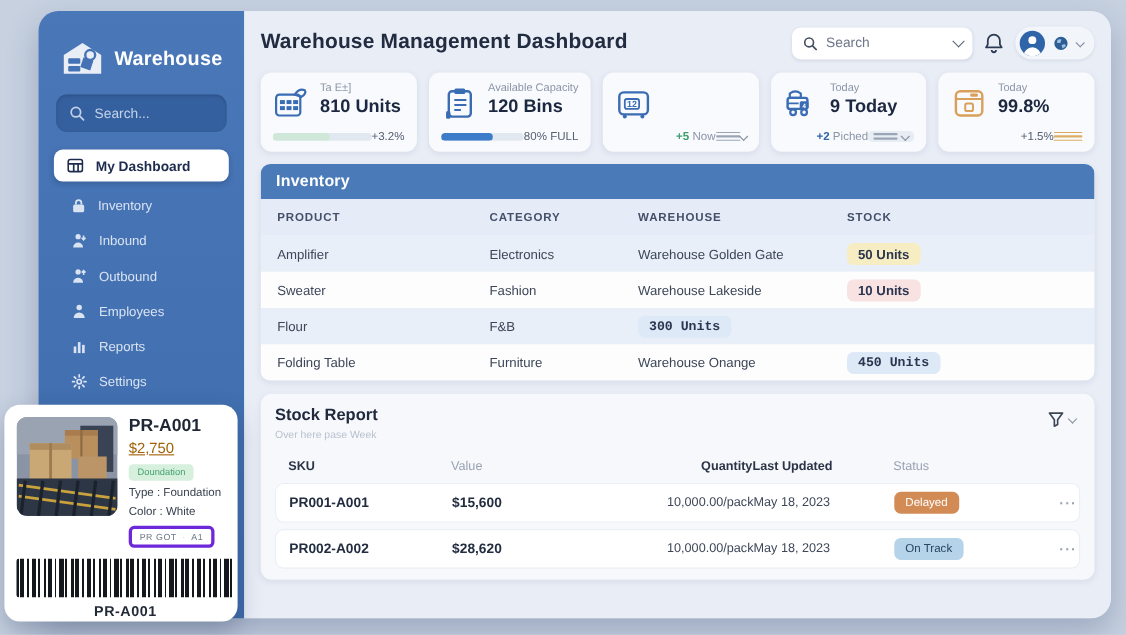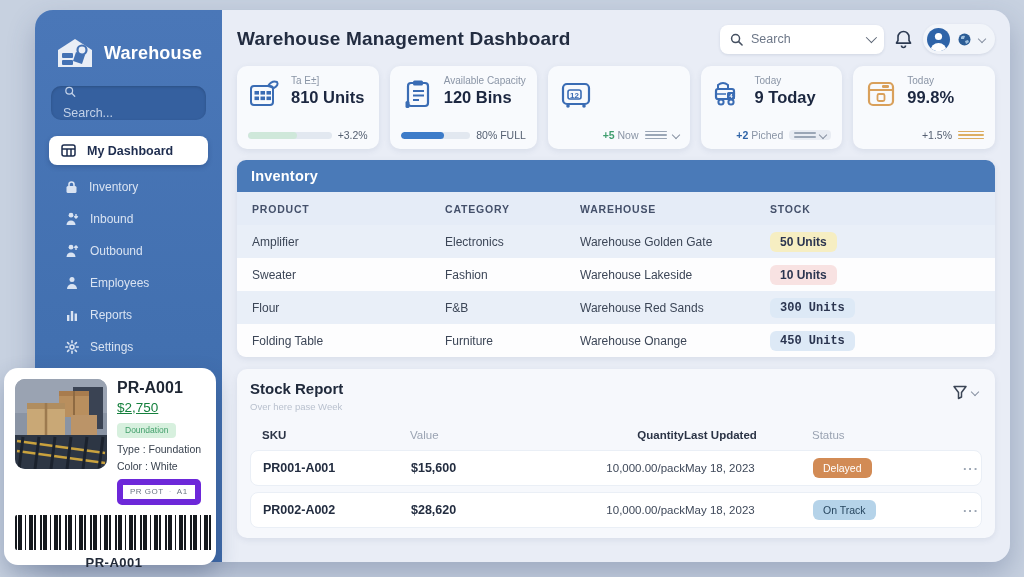--- a/index.html
+++ b/index.html
@@ -10,21 +10,21 @@
   .window { position:absolute; left:35px; top:10px; width:975px; height:552px; border-radius:18px;
             display:flex; box-shadow:0 12px 28px rgba(50,70,110,.28); }
 
   
   .sidebar { width:187px; background:linear-gradient(180deg,#4a77b8 0%,#4270b0 60%,#3f6aa9 100%);
              border-radius:18px 0 0 18px; padding:18px 0 0 0; flex-shrink:0; }
   .brand { display:flex; align-items:center; gap:9px; padding:8px 18px 16px 20px; }
   .brand-logo { width:40px; height:34px; }
   .brand-name { color:#fff; font-size:18px; font-weight:bold; letter-spacing:.2px; }
   .side-search { margin:0 16px 16px 16px; background:#35609f; border-radius:10px; height:34px;
-                 display:flex; align-items:flex-start; gap:9px; padding:0 12px; box-shadow:inset 0 1px 3px rgba(0,0,0,.18);flex-direction:column; }
+                 display:flex; align-items:center; gap:9px; padding:0 12px; box-shadow:inset 0 1px 3px rgba(0,0,0,.18); }
   .side-search span { color:#c2d1e8; font-size:12.5px; }
   .menu-item { display:flex; align-items:center; gap:11px; padding:9px 16px 9px 30px; color:#d9e3f2; font-size:12px; cursor:pointer; }
   .menu-item svg { flex-shrink:0; }
   .menu-item.active { background:#fff; margin:2px 14px 6px 14px; padding:7px 10px 7px 12px;
                       border-radius:8px; color:#1d2c4e; font-weight:bold; font-size:12.5px;
                       box-shadow:0 2px 5px rgba(20,40,80,.25); }
 
   
   .main { flex:1; background:#e9edf6; border-radius:0 18px 18px 0; padding:14px 15px 12px 15px; overflow:hidden; }
   .topbar { display:flex; align-items:center; justify-content:space-between; margin-bottom:12px; }
@@ -41,21 +41,21 @@
   .chev2 { width:6px; height:6px; border-right:1.4px solid #8892a2; border-bottom:1.4px solid #8892a2; transform:rotate(45deg); }
 
   
   .stats { display:grid; grid-template-columns:repeat(5,1fr); gap:11px; margin-bottom:11px; }
   .card { background:#f8fafd; border-radius:10px; padding:9px 11px 8px 11px; box-shadow:0 2px 6px rgba(60,80,120,.10); }
   .card-top { display:flex; gap:9px; }
   .card-icon { width:34px; height:34px; flex-shrink:0; margin-top:2px; }
   .card-label { font-size:10px; color:#8a95a6; margin-bottom:2px; white-space:nowrap; }
   .card-label .lp { color:#33629f; font-weight:bold; }
   .card-value { font-size:16.5px; font-weight:bold; color:#1c2740; white-space:nowrap; }
-  .card-bottom { display:flex; align-items:center; justify-content:flex-end; gap:6px; margin-top:18px; height:12px; }
+  .card-bottom { display:flex; align-items:center; justify-content:flex-end; margin-top:7px; height:12px; }
   .track { flex:1; height:7px; border-radius:4px; background:#e2e8f0; overflow:hidden; max-width:92px; }
   .fill { height:100%; border-radius:4px; }
   .trend { font-size:10.5px; color:#556072; white-space:nowrap; }
   .trend .tv-green { color:#3f9e6e; font-weight:bold; }
   .trend .tv-blue { color:#2f64a8; font-weight:bold; }
   .trend .tl { color:#8a95a6; }
   .mini-lines { display:inline-flex; flex-direction:column; gap:2px; }
   .mini-lines i { display:block; width:22px; height:1.6px; background:#9aa6b6; border-radius:1px; }
   .mini-lines.orange i { background:#dcae62; width:26px; }
   .lines-pill { display:flex; align-items:center; gap:4px; background:#e8ecf3; border-radius:4px; padding:2px 5px; }
@@ -94,24 +94,24 @@
   .status-blue { background:#b5d3e9; color:#27465f; }
   .dots { text-align:right; color:#9aa4b2; font-weight:bold; letter-spacing:1px; font-size:13px; cursor:pointer; }
 
   
   .product-card { position:absolute; left:4px; top:368px; width:212px; height:197px; background:#fff; border-radius:14px;
                   padding:11px 3px 8px 11px; box-shadow:0 10px 22px rgba(40,60,100,.30); }
   .pc-top { display:flex; gap:10px; }
   .pc-img { width:92px; height:90px; border-radius:10px; overflow:hidden; flex-shrink:0; }
   .pc-info { flex:1; min-width:0; }
   .pc-sku { font-size:16px; font-weight:bold; color:#1f2734; }
-  .pc-price { font-size:13.5px; color:#15803d; margin:3px 0 4px;text-decoration:underline; }
+  .pc-price { font-size:13.5px; color:#a16207; margin:3px 0 4px;text-decoration:underline; }
   .pc-badge { display:inline-block; background:#d7f0de; color:#43a06c; font-size:8.5px; padding:2.5px 8px; border-radius:4px; }
   .pc-line { font-size:10.5px; color:#39424f; margin-top:5px; white-space:nowrap; }
-  .pc-chip { display:inline-flex; align-items:center; gap:5px; border:6px solid #6d28d9; border-radius:5px;
+  .pc-chip { display:inline-flex; align-items:center; gap:5px; border:3px solid #6d28d9; border-radius:5px;
              padding:2.5px 7px; margin-top:7px; font-size:8px; color:#6b7684; letter-spacing:.5px; }
   .pc-chip .sep { color:#c2c8d2; }
   .barcode { margin-top:10px; height:35px; border-radius:2px;
              background:repeating-linear-gradient(90deg,#14181d 0 2px,#fff 2px 3.5px,#14181d 3.5px 7px,#fff 7px 10px,#14181d 10px 11px,#fff 11px 14px,#14181d 14px 18px,#fff 18px 19.5px,#14181d 19.5px 21px,#fff 21px 25px); }
   .pc-bclabel { text-align:center; font-size:13px; font-weight:bold; color:#222a38; margin-top:5px; letter-spacing:.5px; }
 </style>
 </head>
 <body>
 
 <div class="stage">
@@ -379,21 +379,20 @@
         </div>
         <div class="inv-row">
           <div class="c">Sweater</div>
           <div class="c">Fashion</div>
           <div class="c">Warehouse Lakeside</div>
           <div><span class="stock-badge tone-red">10 Units</span></div>
         </div>
         <div class="inv-row">
           <div class="c">Flour</div>
           <div class="c">F&amp;B</div>
-          <div class="c">Warehouse Red Sands</div>
           <div><span class="stock-badge tone-blue">300 Units</span></div>
         </div>
         <div class="inv-row">
           <div class="c">Folding Table</div>
           <div class="c">Furniture</div>
           <div class="c">Warehouse Onange</div>
           <div><span class="stock-badge tone-blue">450 Units</span></div>
         </div>
       </div>
 

